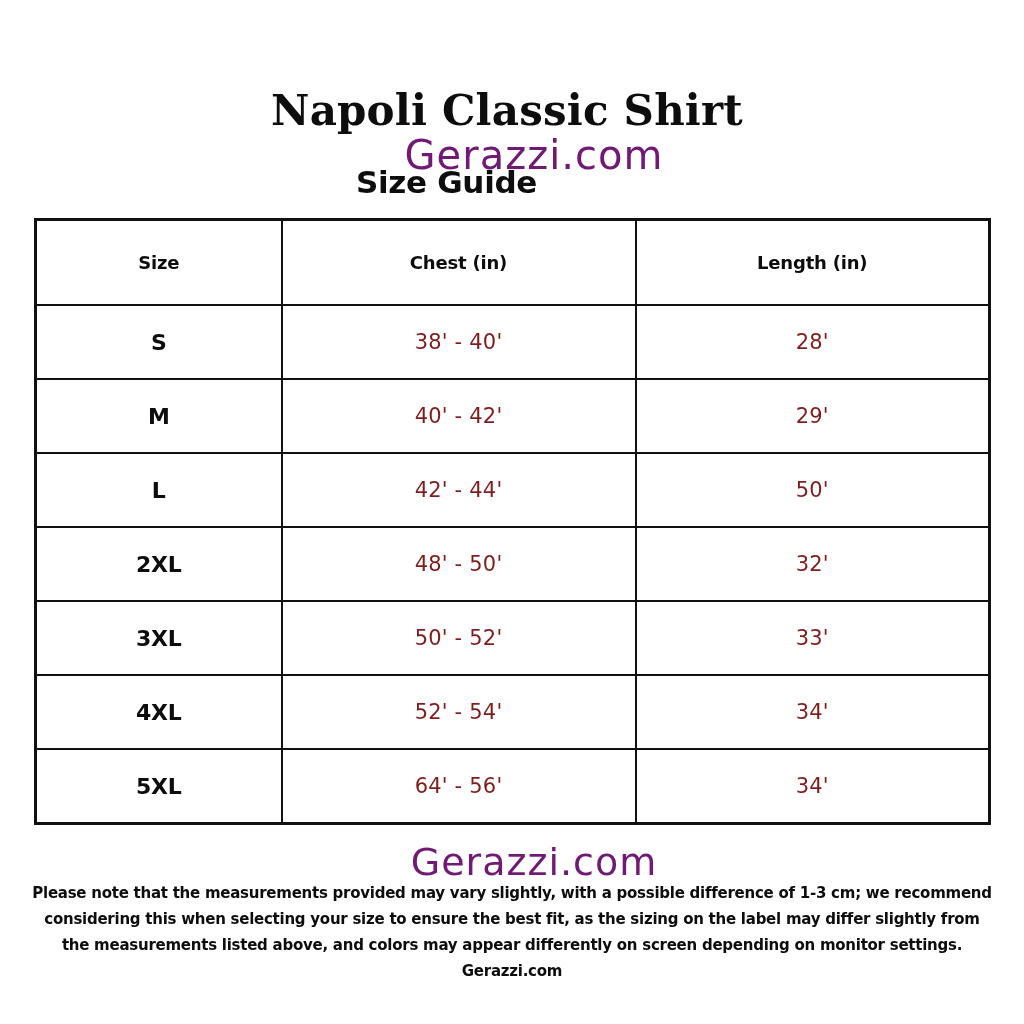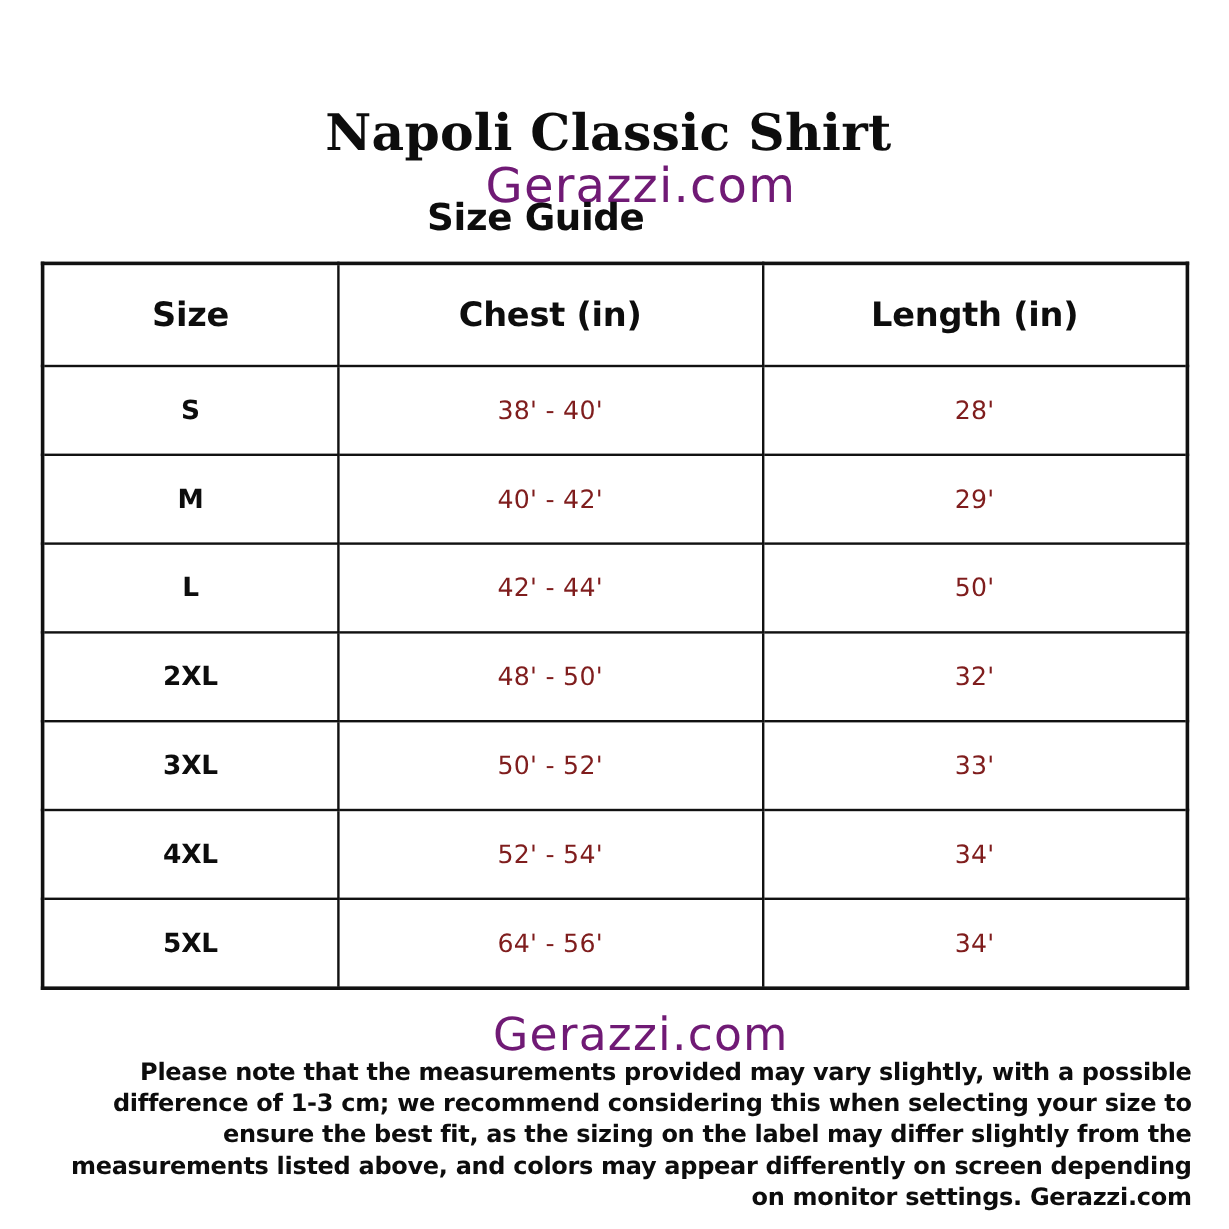--- a/index.html
+++ b/index.html
@@ -105,21 +105,21 @@
     border: 2px solid #111111;
     text-align: center;
     vertical-align: middle;
     padding: 0;
     background: transparent;
   }
   #size-table thead th {
     height: 83px;
     font-family: "DejaVu Sans", "Liberation Sans", sans-serif;
     font-weight: 700;
-    font-size: 28px;
+    font-size: 18px;
     letter-spacing: -0.2px;
     color: #0d0d0d;
   }
   #size-table tbody td {
     height: 72px;
     font-family: "DejaVu Sans", "Liberation Sans", sans-serif;
     font-size: 21px;
     font-weight: 400;
     color: #7f1d1d;
     letter-spacing: 0.2px;
@@ -136,25 +136,25 @@
   }
 
   
   #footer-note {
     position: absolute;
     left: 31px;
     top: 880px;
     width: 962px;
     font-family: "DejaVu Sans", "Liberation Sans", sans-serif;
     font-weight: 700;
-    font-size: 20px;
+    font-size: 15px;
     line-height: 26px;
     letter-spacing: -0.25px;
     color: #0d0d0d;
-    text-align: right;
+    text-align: center;
     z-index: 5;
   }
 </style>
 </head>
 <body>
 
 <div id="header">
   <div id="watermark-top" class="watermark">Gerazzi.com</div>
   <div id="product-title">Napoli Classic Shirt</div>
   <div id="guide-subtitle">Size Guide</div>

